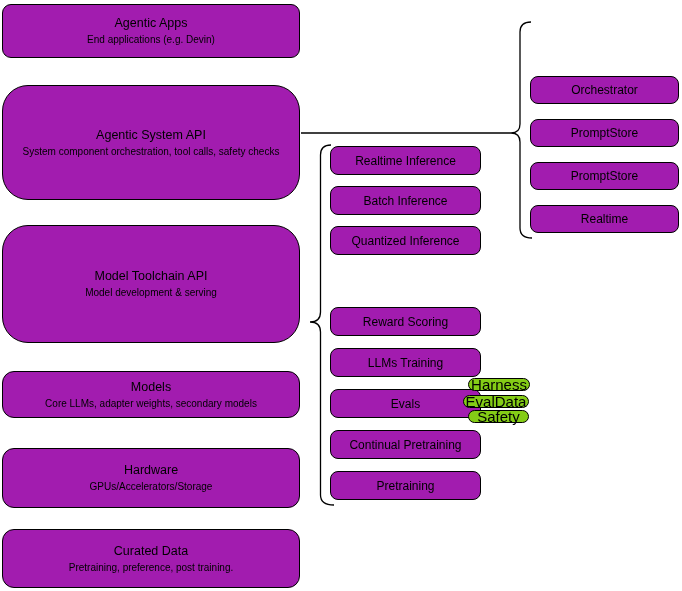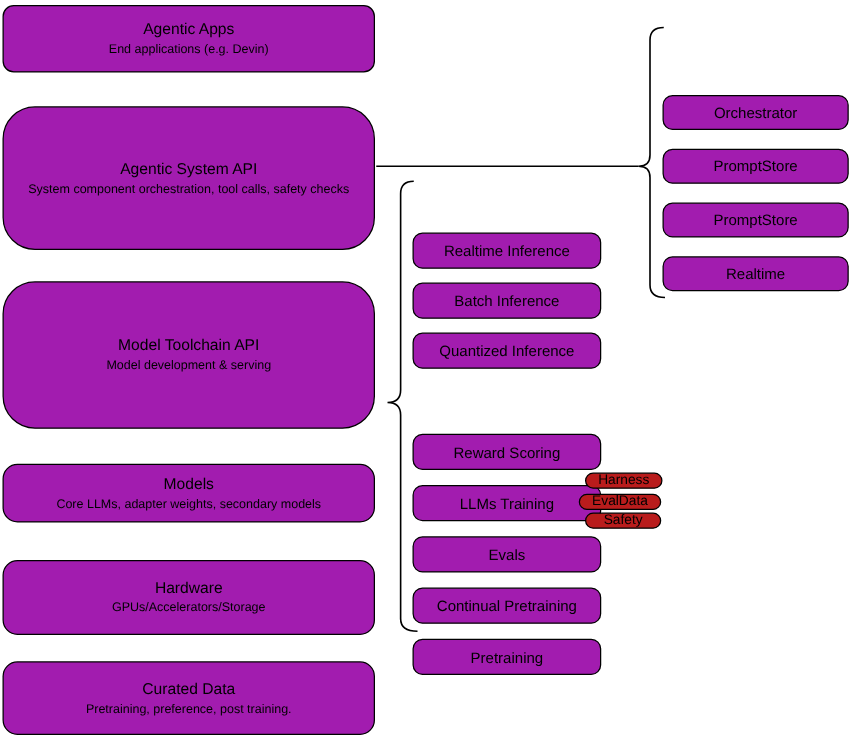--- a/index.html
+++ b/index.html
@@ -10,26 +10,26 @@
   .wires{position:absolute;left:0;top:0;width:682px;height:591px;z-index:1;}
   .wires path{fill:none;stroke:#000;stroke-width:1.3;}
   .node{
     position:absolute;background:#a21caf;border:1.3px solid #000;
     box-sizing:border-box;display:flex;align-items:center;justify-content:center;
     text-align:center;z-index:2;
   }
   .lbox{left:2px;width:298px;flex-direction:column;gap:4px;}
   .lbox .title{font-size:12.5px;line-height:14px;}
   .lbox .subtitle{font-size:10px;line-height:12px;}
-  .mbox{left:330px;width:151px;height:29px;border-radius:8px;font-size:12px;white-space:nowrap;margin-top:40px;}
+  .mbox{left:330px;width:151px;height:29px;border-radius:8px;font-size:12px;white-space:nowrap;}
   .rbox{left:530px;width:149px;height:28px;border-radius:8px;font-size:12px;white-space:nowrap;}
   .oval{
-    position:absolute;background:#b91c1c;border:1.1px solid #000;border-radius:8px;
+    position:absolute;background:#84cc16;border:1.1px solid #000;border-radius:8px;
     box-sizing:border-box;display:flex;align-items:center;justify-content:center;
-    font-size:11px;line-height:11px;white-space:nowrap;z-index:3;
+    font-size:15px;line-height:11px;white-space:nowrap;z-index:3;
   }
 </style>
 </head>
 <body>
 
 <div class="stage">
 
   <svg class="wires" viewBox="0 0 682 591">
     <path d="M301 133 H511"></path>
     <path d="M531 22 Q520 22 520 32 L520 124 Q520 133 511 133 Q520 133 520 142 L520 228 Q520 238 532 238"></path>

